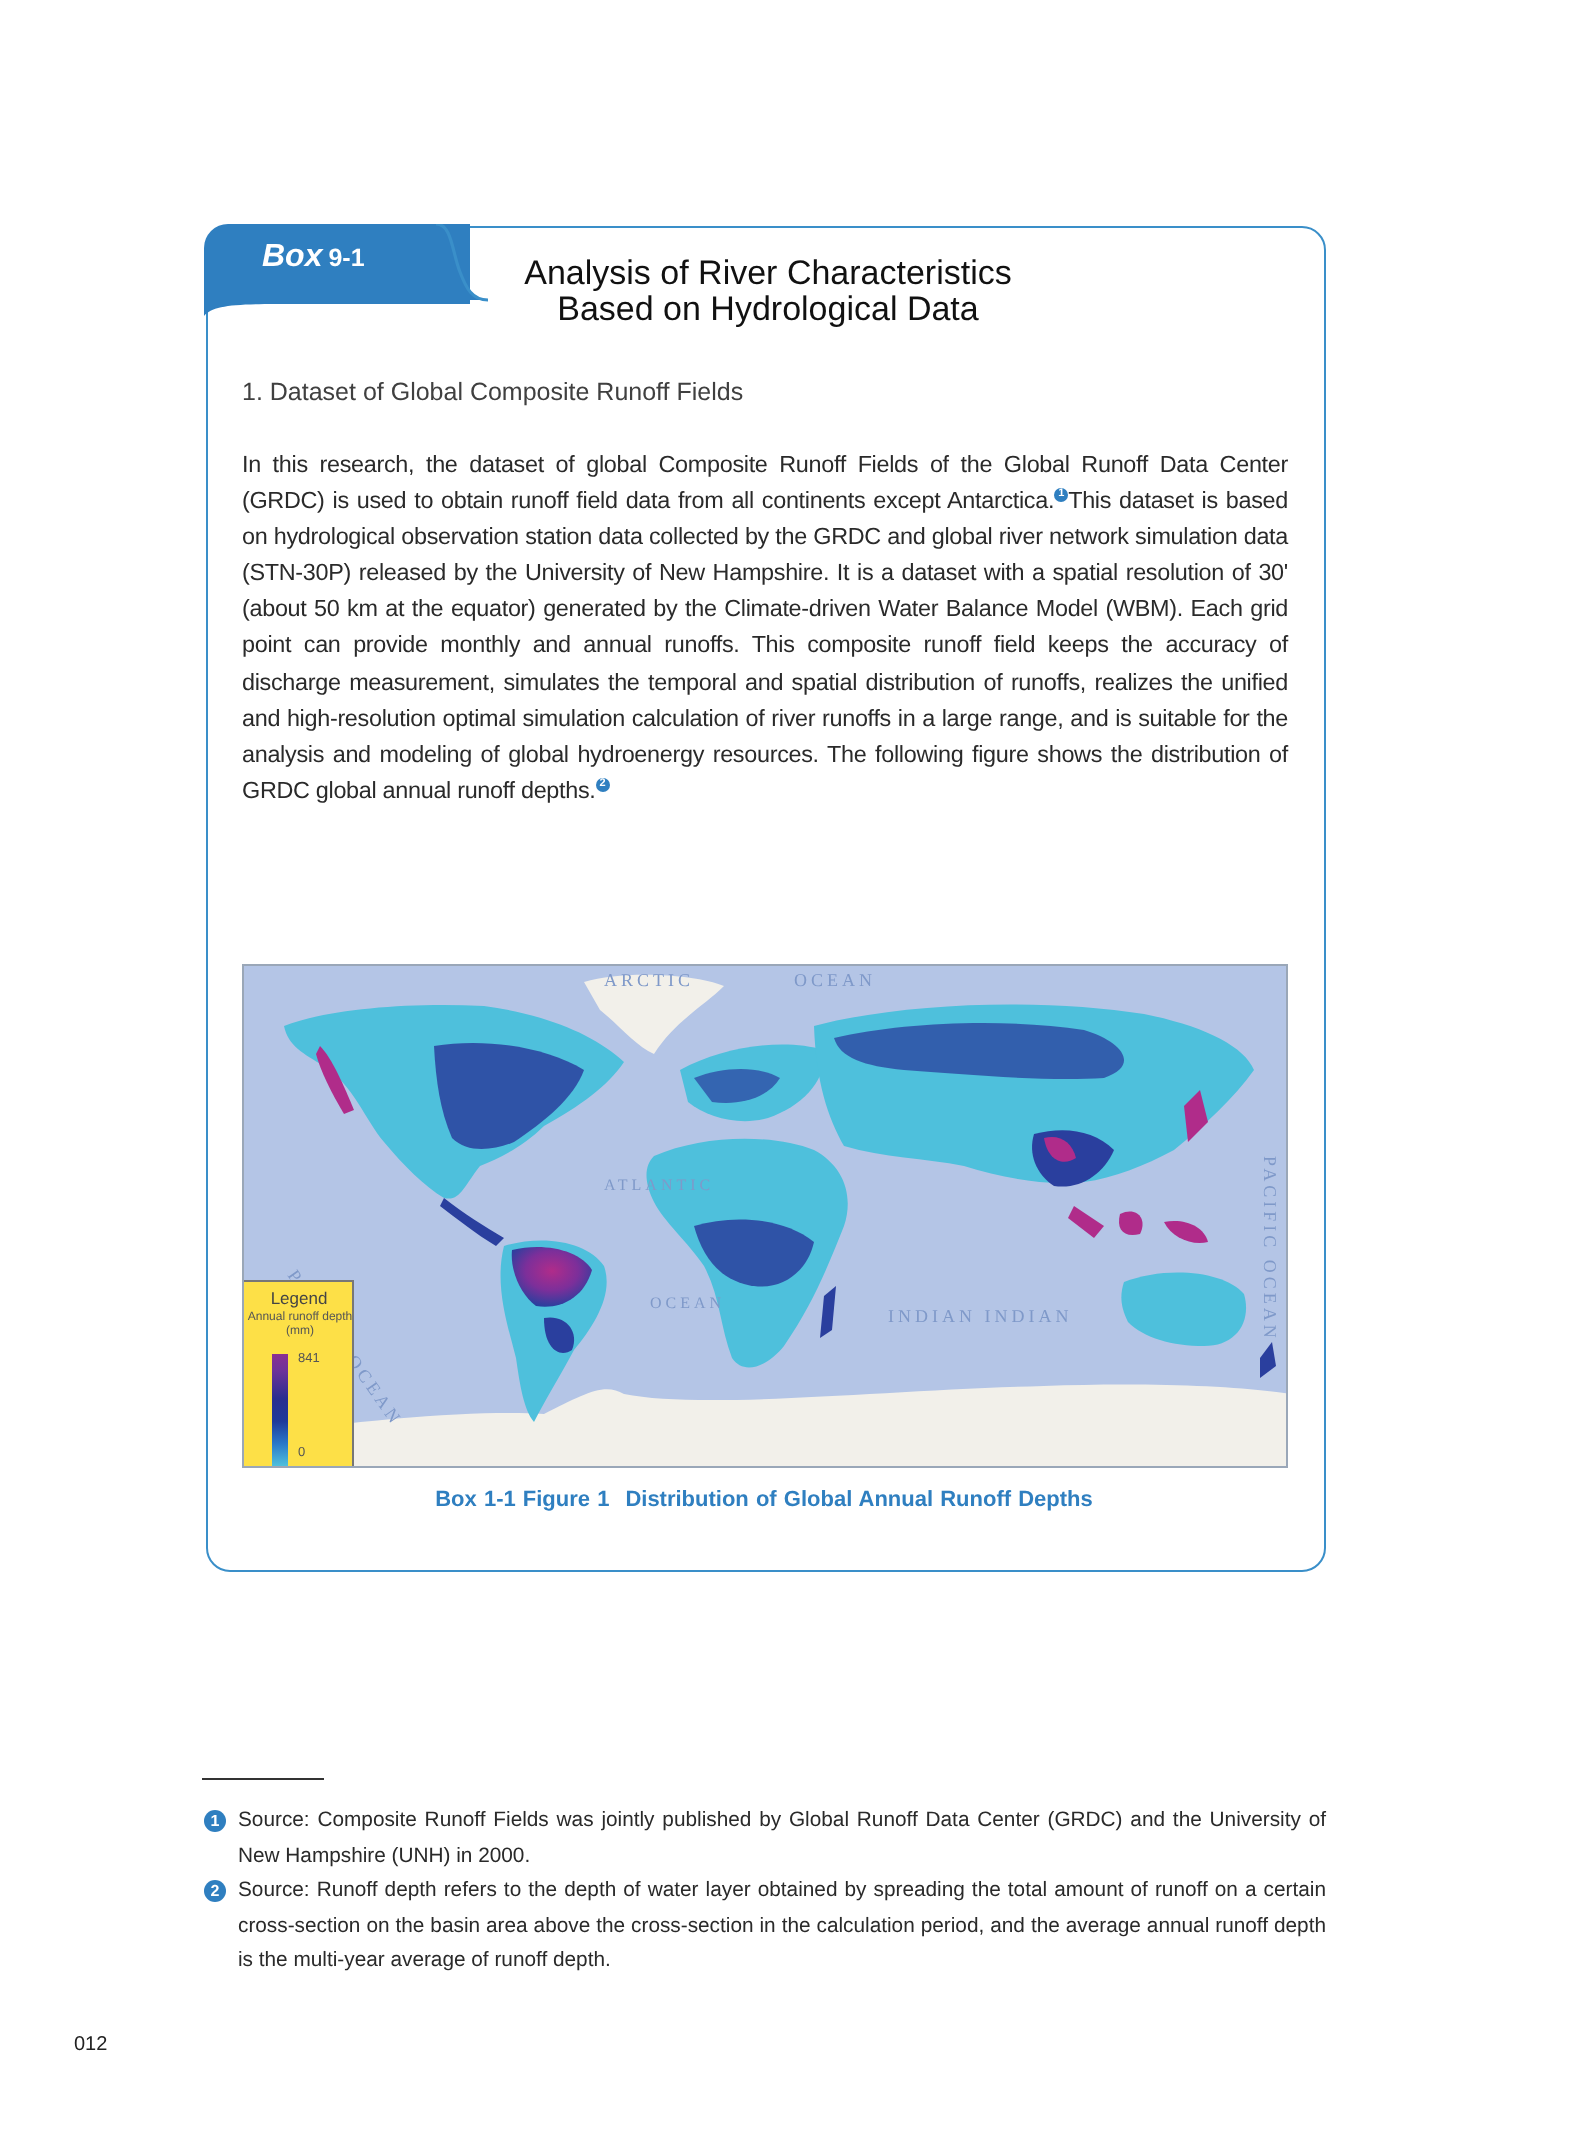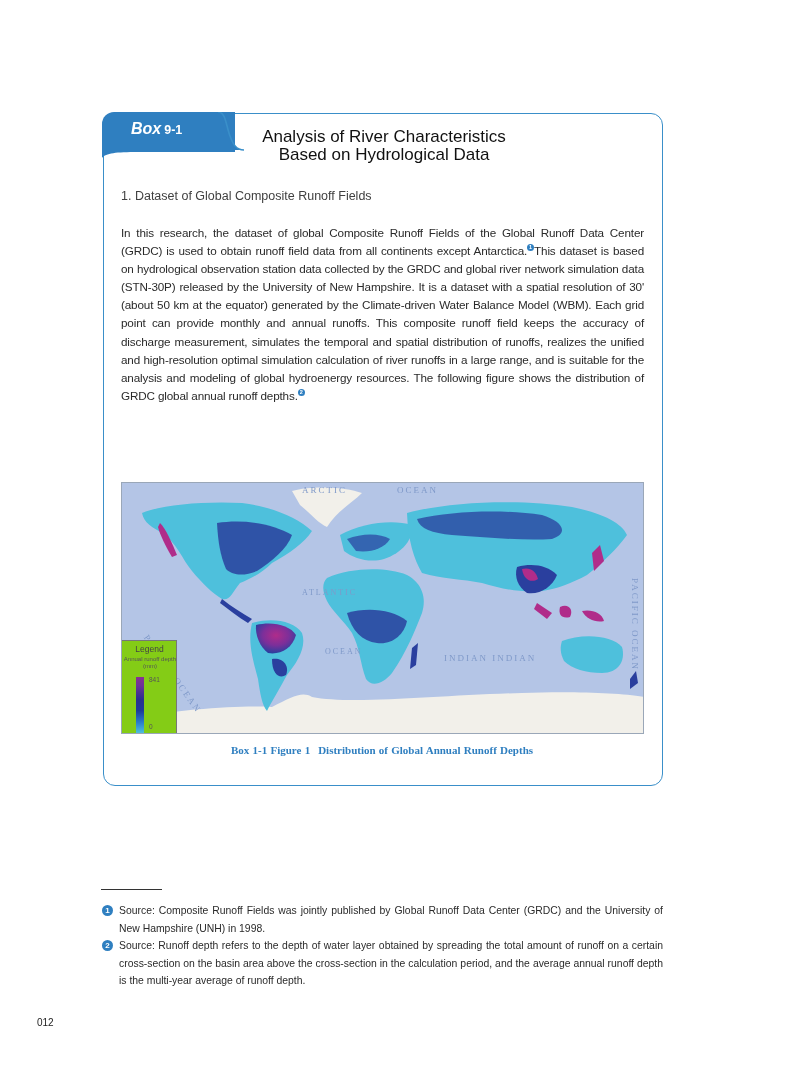--- a/index.html
+++ b/index.html
@@ -47,34 +47,34 @@
     position: absolute; left: 17px; top: 368px; width: 523px; height: 252px;
     border: 1px solid #9aa7b8; background: #b4c5e6; overflow: hidden;
   }
   .map svg { position: absolute; left: 0; top: 0; }
   .ocean-label {
     position: absolute; font-family: "Liberation Serif", serif; color: #7f99c9;
     font-size: 9px; letter-spacing: 2px; white-space: nowrap;
   }
   .legend {
     position: absolute; left: 0; top: 157px; width: 55px; height: 95px;
-    background: #84cc16; border: 1px solid #777; border-left: none; border-bottom: none;
+    background: #fde047; border: 1px solid #777; border-left: none; border-bottom: none;
   }
   .legend-title { position: absolute; left: 0; top: 3px; width: 55px; text-align: center; font-size: 8.5px; color: #444; }
   .legend-sub { position: absolute; left: 1px; top: 15px; width: 54px; text-align: center; font-size: 6px; line-height: 7px; color: #555; }
   .legend-bar {
     position: absolute; left: 14px; top: 36px; width: 8px; height: 56px;
     background: linear-gradient(#8a2f93, #6e3399 15%, #2a2f8f 40%, #1e3a9a 60%, #2a78c9 80%, #4ec0dc);
   }
   .legend-max { position: absolute; left: 27px; top: 35px; font-size: 6.5px; color: #555; }
   .legend-min { position: absolute; left: 27px; top: 82px; font-size: 6.5px; color: #555; }
 
   .figure-caption {
     position: absolute; left: 0; top: 630px; width: 556px; text-align: center;
-    font-size: 11px; font-weight: bold; color: #2f7fc0; word-spacing: 0.5px; font-family: Liberation Serif, serif;
+    font-size: 11px; font-weight: bold; color: #2f7fc0; word-spacing: 0.5px;
   }
   .figure-caption .num { margin-right: 8px; }
 
   .fn-rule { position: absolute; left: 101px; top: 889px; width: 61px; height: 1px; background: #333; }
   .footnotes { position: absolute; left: 102px; top: 902px; width: 561px; }
   .footnote { position: relative; padding-left: 17px; font-size: 10.4px; line-height: 17.5px; color: #2a2a2a; text-align: justify; margin-bottom: 0; }
   .fn-badge {
     position: absolute; left: 0; top: 3px; width: 11px; height: 11px; border-radius: 50%;
     background: #2f7fc0; color: #fff; font-size: 8px; line-height: 11px; text-align: center; font-weight: bold;
   }
@@ -170,21 +170,21 @@
 
   <div class="figure-caption">
     <span class="num">Box 1-1 Figure 1</span><span>Distribution of Global Annual Runoff Depths</span>
   </div>
 </div>
 
 <div class="fn-rule"></div>
 <div class="footnotes">
   <div class="footnote">
     <span class="fn-badge">1</span>
-    <span>Source: Composite Runoff Fields was jointly published by Global Runoff Data Center (GRDC) and the University of New Hampshire (UNH) in 1998.</span>
+    <span>Source: Composite Runoff Fields was jointly published by Global Runoff Data Center (GRDC) and the University of New Hampshire (UNH) in 2000.</span>
   </div>
   <div class="footnote">
     <span class="fn-badge">2</span>
     <span>Source: Runoff depth refers to the depth of water layer obtained by spreading the total amount of runoff on a certain cross-section on the basin area above the cross-section in the calculation period, and the average annual runoff depth is the multi-year average of runoff depth.</span>
   </div>
 </div>
 
 <div class="page-number">012</div>
 
 </body></html>

